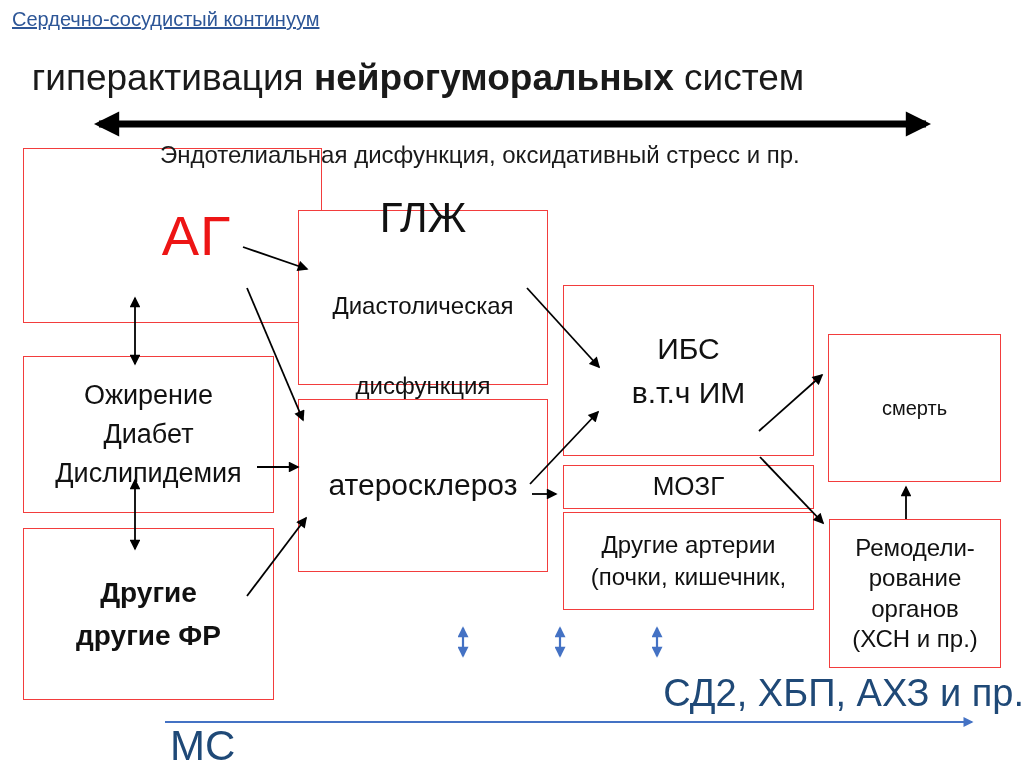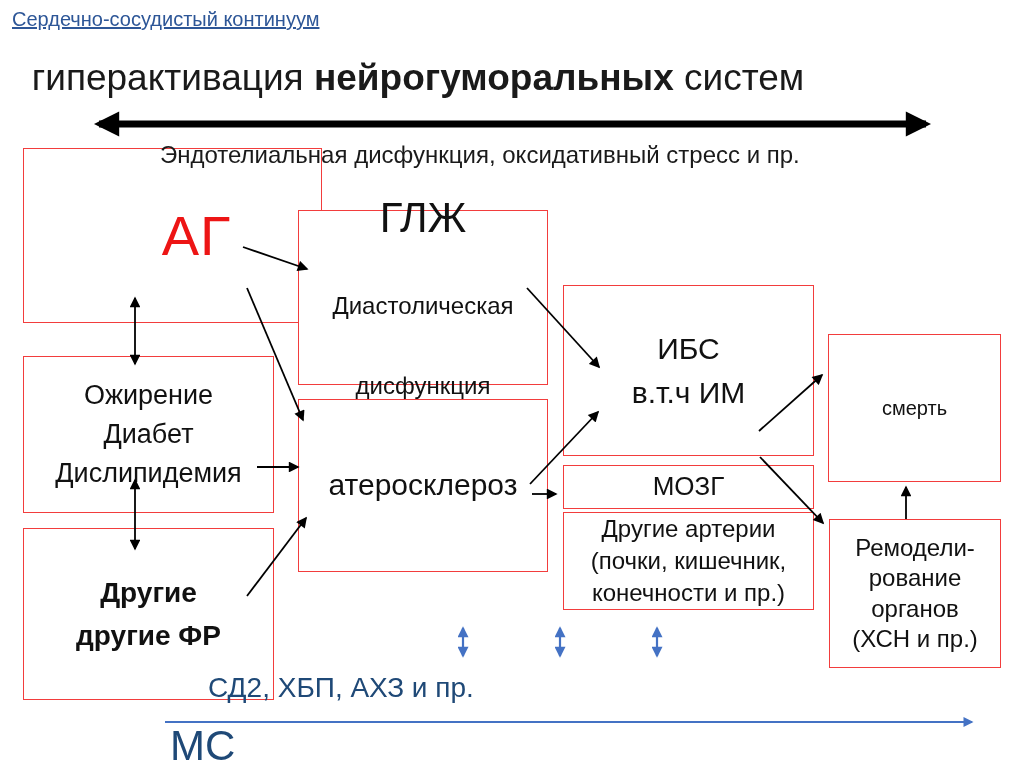--- a/index.html
+++ b/index.html
@@ -41,21 +41,21 @@
   #box-chd{left:563px;top:285px;width:249px;height:169px;}
   #box-chd .line{font-size:30px;line-height:1.45;}
   #box-brain{left:563px;top:465px;width:249px;height:42px;font-size:26px;}
   #box-arteries{left:563px;top:512px;width:249px;height:96px;}
   #box-arteries .line{font-size:24px;line-height:1.32;}
   #box-death{left:828px;top:334px;width:171px;height:146px;font-size:20px;}
   #box-remodel{left:829px;top:519px;width:170px;height:147px;}
   #box-remodel .line{font-size:24px;line-height:1.26;}
   
   #comorbidities{
-    left:208px;top:672px;width:816px;text-align:left;font-size:28px;
+    left:208px;top:672px;width:816px;text-align:right;font-size:38px;
     color:#1f4977;z-index:2;white-space:nowrap;
   }
   #ms-label{left:170px;top:722px;font-size:42px;color:#1f4977;z-index:2;}
   
   #connector-layer{position:absolute;left:0;top:0;z-index:5;pointer-events:none;}
 </style>
 </head>
 <body>
 
 <div id="stage">
@@ -98,21 +98,20 @@
     <div class="line">в.т.ч ИМ</div>
   </div>
 
   <div class="box" id="box-brain">
     <div>МОЗГ</div>
   </div>
 
   <div class="box" id="box-arteries">
     <div class="line">Другие артерии</div>
     <div class="line">(почки, кишечник,</div>
-    <div class="line">конечности и пр.)</div>
   </div>
 
   <div class="box" id="box-death">
     <div>смерть</div>
   </div>
 
   <div class="box" id="box-remodel">
     <div class="line">Ремодели-</div>
     <div class="line">рование</div>
     <div class="line">органов</div>

